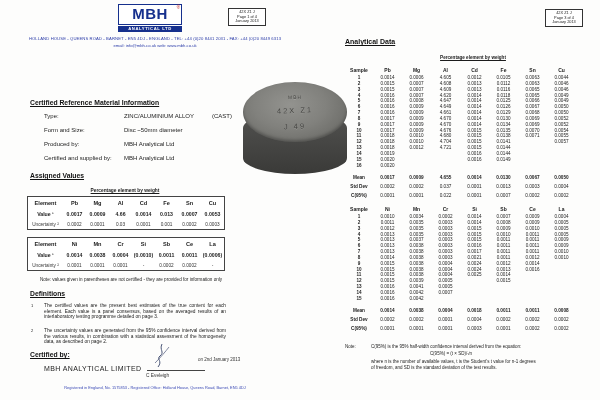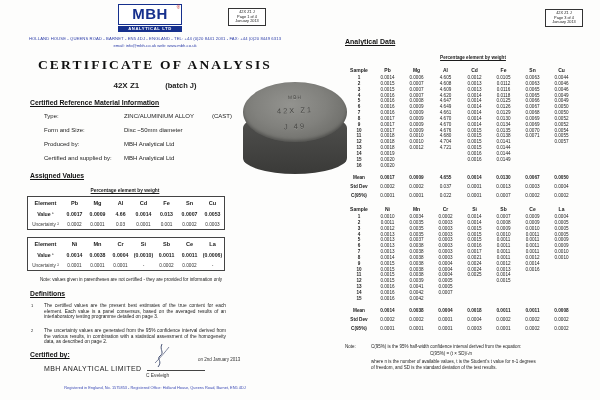--- a/index.html
+++ b/index.html
@@ -97,24 +97,20 @@
 
   <div class="abs refbox" style="left:228px;top:8px;">
     <div>42X Z1 J</div>
     <div>Page 1 of 4</div>
     <div>January 2013</div>
   </div>
 
   <div class="abs addr">HOLLAND HOUSE - QUEENS ROAD - BARNET - EN5 4DJ - ENGLAND - TEL: +44 (0)20 8441 2031 - FAX: +44 (0)20 8449 6313</div>
   <div class="abs contact">email: info@mbh.co.uk    web: www.mbh.co.uk</div>
 
-  <div class="abs title">CERTIFICATE  OF  ANALYSIS</div>
-  <div class="abs subtitle">
-    <span>42X Z1</span><span class="batch">(batch J)</span>
-  </div>
 
   <div class="abs h1" style="left:30px;top:99px;">Certified Reference Material Information</div>
 
   <div class="abs crmrow" style="left:0;top:113px;width:310px;">
     <span class="lab">Type:</span>
     <span class="val">ZINC/ALUMINIUM ALLOY</span>
     <span class="ext">(CAST)</span>
   </div>
   <div class="abs crmrow" style="left:0;top:127px;width:310px;">
     <span class="lab">Form and Size:</span>

